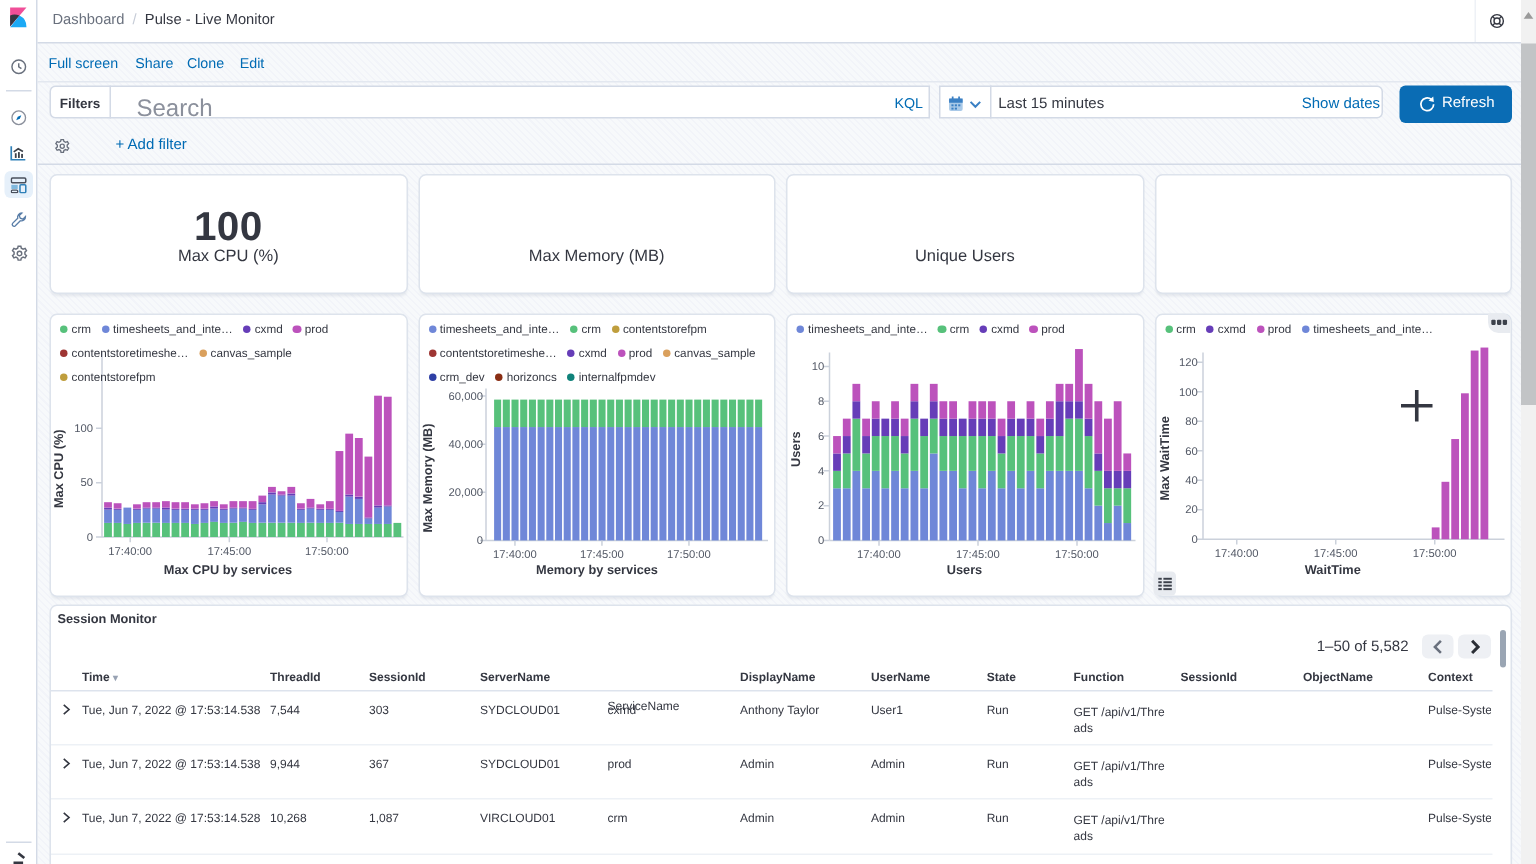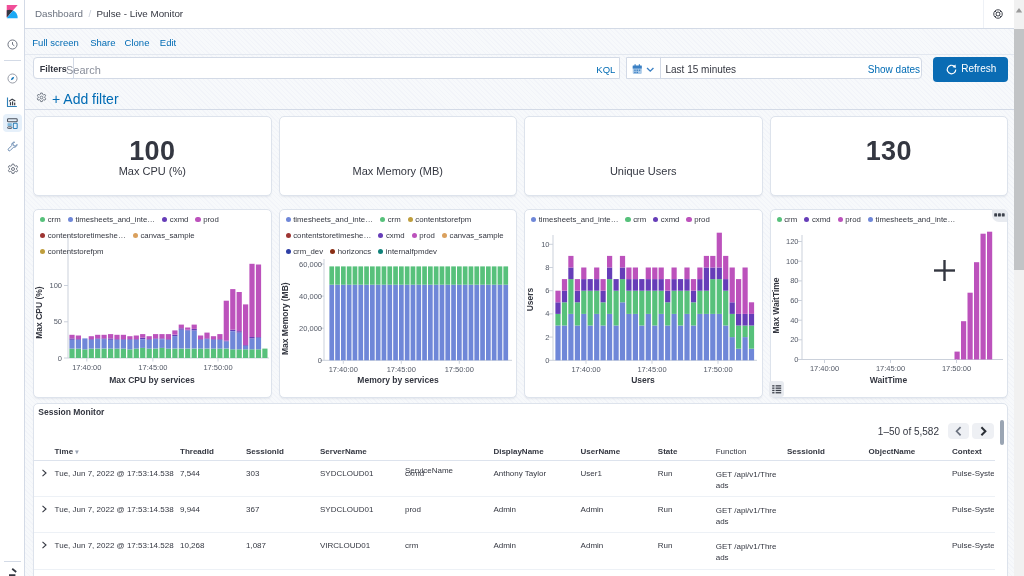--- a/index.html
+++ b/index.html
@@ -34,21 +34,21 @@
       </svg>
     </div>
     <div class="abs" style="left:32.3px;top:37px;font-size:9.5px;font-weight:500;color:#006bb4;white-space:nowrap">Full screen</div>
     <div class="abs" style="left:90.2px;top:37px;font-size:9.5px;font-weight:500;color:#006bb4;white-space:nowrap">Share</div>
     <div class="abs" style="left:124.6px;top:37px;font-size:9.5px;font-weight:500;color:#006bb4;white-space:nowrap">Clone</div>
     <div class="abs" style="left:159.8px;top:37px;font-size:9.5px;font-weight:500;color:#006bb4;white-space:nowrap">Edit</div>
     <div class="abs" style="left:25px;top:53.5px;width:999px;height:1px;background:#e3e8f0"></div>
     <div class="abs" style="left:33px;top:57.3px;width:587px;height:22px;background:#fff;border:1px solid #d3dae6;border-radius:4px 0 0 4px"></div>
     <div class="abs" style="left:33px;top:57.3px;width:40.5px;height:22px;border-right:1px solid #d3dae6"></div>
     <div class="abs" style="left:39.8px;top:64px;font-size:9px;font-weight:600;color:#343741">Filters</div>
-    <div class="abs" style="left:66px;top:63.5px;font-size:11px;color:#8b909c">Search</div>
+    <div class="abs" style="left:91px;top:63.5px;font-size:16px;color:#8b909c">Search</div>
     <div class="abs" style="left:596.3px;top:64px;font-size:9.5px;color:#006bb4">KQL</div>
     <div class="abs" style="left:626px;top:57.3px;width:296px;height:22px;background:#fff;border:1px solid #d3dae6;border-radius:0 4px 4px 0"></div>
     <div class="abs" style="left:632px;top:64px">
       <svg width="10.5" height="11" viewBox="0 0 16 17">
         <rect x="1" y="2.5" width="14" height="13" rx="2" fill="#a9c9e8"></rect>
         <path d="M1 2.5 h14 v4.5 h-14 z" fill="#3b80c4"></path>
         <line x1="4.7" y1="0.5" x2="4.7" y2="4" stroke="#3b80c4" stroke-width="1.8"></line>
         <line x1="11.3" y1="0.5" x2="11.3" y2="4" stroke="#3b80c4" stroke-width="1.8"></line>
         <g fill="#3b80c4">
           <rect x="3.4" y="8.6" width="2.2" height="2"></rect>
@@ -74,31 +74,30 @@
         <path d="M13.8 0.6 l0.6 5.2 -5.1-1.3 z" fill="#fff"></path>
       </svg>
     </div>
     <div class="abs" style="left:961.3px;top:63px;font-size:10px;font-weight:500;color:#fff">Refresh</div>
     <div class="abs" style="left:35.5px;top:91.5px">
       <svg width="11" height="11" viewBox="0 0 16 16">
         <path fill="none" stroke="#69707d" stroke-width="1.3" d="M6.8 1.5 h2.4 l.4 1.8 1.6.9 1.8-.7 1.2 2-1.4 1.3 v1.8 l1.4 1.3 -1.2 2 -1.8-.7 -1.6.9 -.4 1.8 H6.8 l-.4-1.8 -1.6-.9 -1.8.7 -1.2-2 1.4-1.3 V6.8 L1.8 5.5 l1.2-2 1.8.7 1.6-.9 z"></path>
         <circle cx="8" cy="8" r="2" fill="none" stroke="#69707d" stroke-width="1.3"></circle>
       </svg>
     </div>
-    <div class="abs" style="left:52px;top:91px;font-size:14px;color:#006bb4">+ Add filter</div>
+    <div class="abs" style="left:77px;top:91px;font-size:10px;color:#006bb4">+ Add filter</div>
     <div class="abs" style="left:25px;top:109px;width:999px;height:1px;background:#d3dae6"></div>
 <div class="panel" style="left:33px;top:116px;width:238.5px;height:80px"></div>
     <div class="abs" style="left:33px;top:136px;width:238.5px;text-align:center;font-size:27px;font-weight:700;letter-spacing:0.3px;color:#343741">100</div>
     <div class="abs" style="left:33px;top:164.5px;width:238.5px;text-align:center;font-size:11px;color:#343741">Max CPU (%)</div>
     <div class="panel" style="left:278.5px;top:116px;width:238.5px;height:80px"></div>
     <div class="abs" style="left:278.5px;top:164.5px;width:238.5px;text-align:center;font-size:11px;color:#343741">Max Memory (MB)</div>
     <div class="panel" style="left:524px;top:116px;width:238.5px;height:80px"></div>
     <div class="abs" style="left:524px;top:164.5px;width:238.5px;text-align:center;font-size:11px;color:#343741">Unique Users</div>
     <div class="panel" style="left:769.5px;top:116px;width:238.5px;height:80px"></div>
-    <div class="abs" style="left:769.5px;top:136px;width:238.5px;text-align:center;font-size:27px;font-weight:700;letter-spacing:0.3px;color:#343741">130</div>
 <div class="panel" style="left:33px;top:208.5px;width:238.5px;height:189px"></div>
     <div class="abs" style="left:33px;top:208.5px">
       <svg width="239" height="189" viewBox="0 0 239 189">
         <line x1="35" y1="26" x2="35" y2="149" stroke="#cbd1db" stroke-width="1"></line>
         <line x1="35" y1="149" x2="236" y2="149" stroke="#cbd1db" stroke-width="1"></line>
         <line x1="31" y1="149.0" x2="35" y2="149.0" stroke="#cbd1db"></line>
         <text x="29" y="151.5" text-anchor="end" font-size="7.5" fill="#535966">0</text>
         <line x1="31" y1="112.8" x2="35" y2="112.8" stroke="#cbd1db"></line>
         <text x="29" y="115.2" text-anchor="end" font-size="7.5" fill="#535966">50</text>
         <line x1="31" y1="76.5" x2="35" y2="76.5" stroke="#cbd1db"></line>
@@ -597,21 +596,21 @@
       </svg>
     </div>
     <div class="abs" style="left:54.6px;top:447px;font-size:8px;font-weight:bold;color:#343741;white-space:nowrap">Time <span style="color:#98a2b3;font-size:6.5px">▾</span></div>
     <div class="abs" style="left:180px;top:447px;font-size:8px;font-weight:bold;color:#343741;white-space:nowrap">ThreadId</div>
     <div class="abs" style="left:246px;top:447px;font-size:8px;font-weight:bold;color:#343741;white-space:nowrap">SessionId</div>
     <div class="abs" style="left:320px;top:447px;font-size:8px;font-weight:bold;color:#343741;white-space:nowrap">ServerName</div>
     <div class="abs" style="left:405px;top:466px;font-size:8px;font-weight:normal;color:#343741;white-space:nowrap">ServiceName</div>
     <div class="abs" style="left:493.4px;top:447px;font-size:8px;font-weight:bold;color:#343741;white-space:nowrap">DisplayName</div>
     <div class="abs" style="left:580.6px;top:447px;font-size:8px;font-weight:bold;color:#343741;white-space:nowrap">UserName</div>
     <div class="abs" style="left:657.8px;top:447px;font-size:8px;font-weight:bold;color:#343741;white-space:nowrap">State</div>
-    <div class="abs" style="left:715.7px;top:447px;font-size:8px;font-weight:normal;color:#343741;white-space:nowrap">Function</div>
+    <div class="abs" style="left:715.7px;top:447px;font-size:8px;font-weight:bold;color:#343741;white-space:nowrap">Function</div>
     <div class="abs" style="left:787px;top:447px;font-size:8px;font-weight:bold;color:#343741;white-space:nowrap">SessionId</div>
     <div class="abs" style="left:868.6px;top:447px;font-size:8px;font-weight:bold;color:#343741;white-space:nowrap">ObjectName</div>
     <div class="abs" style="left:952px;top:447px;font-size:8px;font-weight:bold;color:#343741;white-space:nowrap">Context</div>
     <div class="abs" style="left:33.5px;top:460px;width:961px;height:1px;background:#dde3ed"></div>
     <div class="abs" style="left:39.5px;top:469.0px;width:8px;height:8px">
       <svg width="8" height="8" viewBox="0 0 8 8">
         <path d="M2.5 0.9 L6 4 L2.5 7.1" fill="none" stroke="#343741" stroke-width="1.1"></path>
       </svg>
     </div>
     <div class="abs" style="left:54.6px;top:468.5px;font-size:8px;color:#343741;white-space:nowrap">Tue, Jun 7, 2022 @ 17:53:14.538</div>

